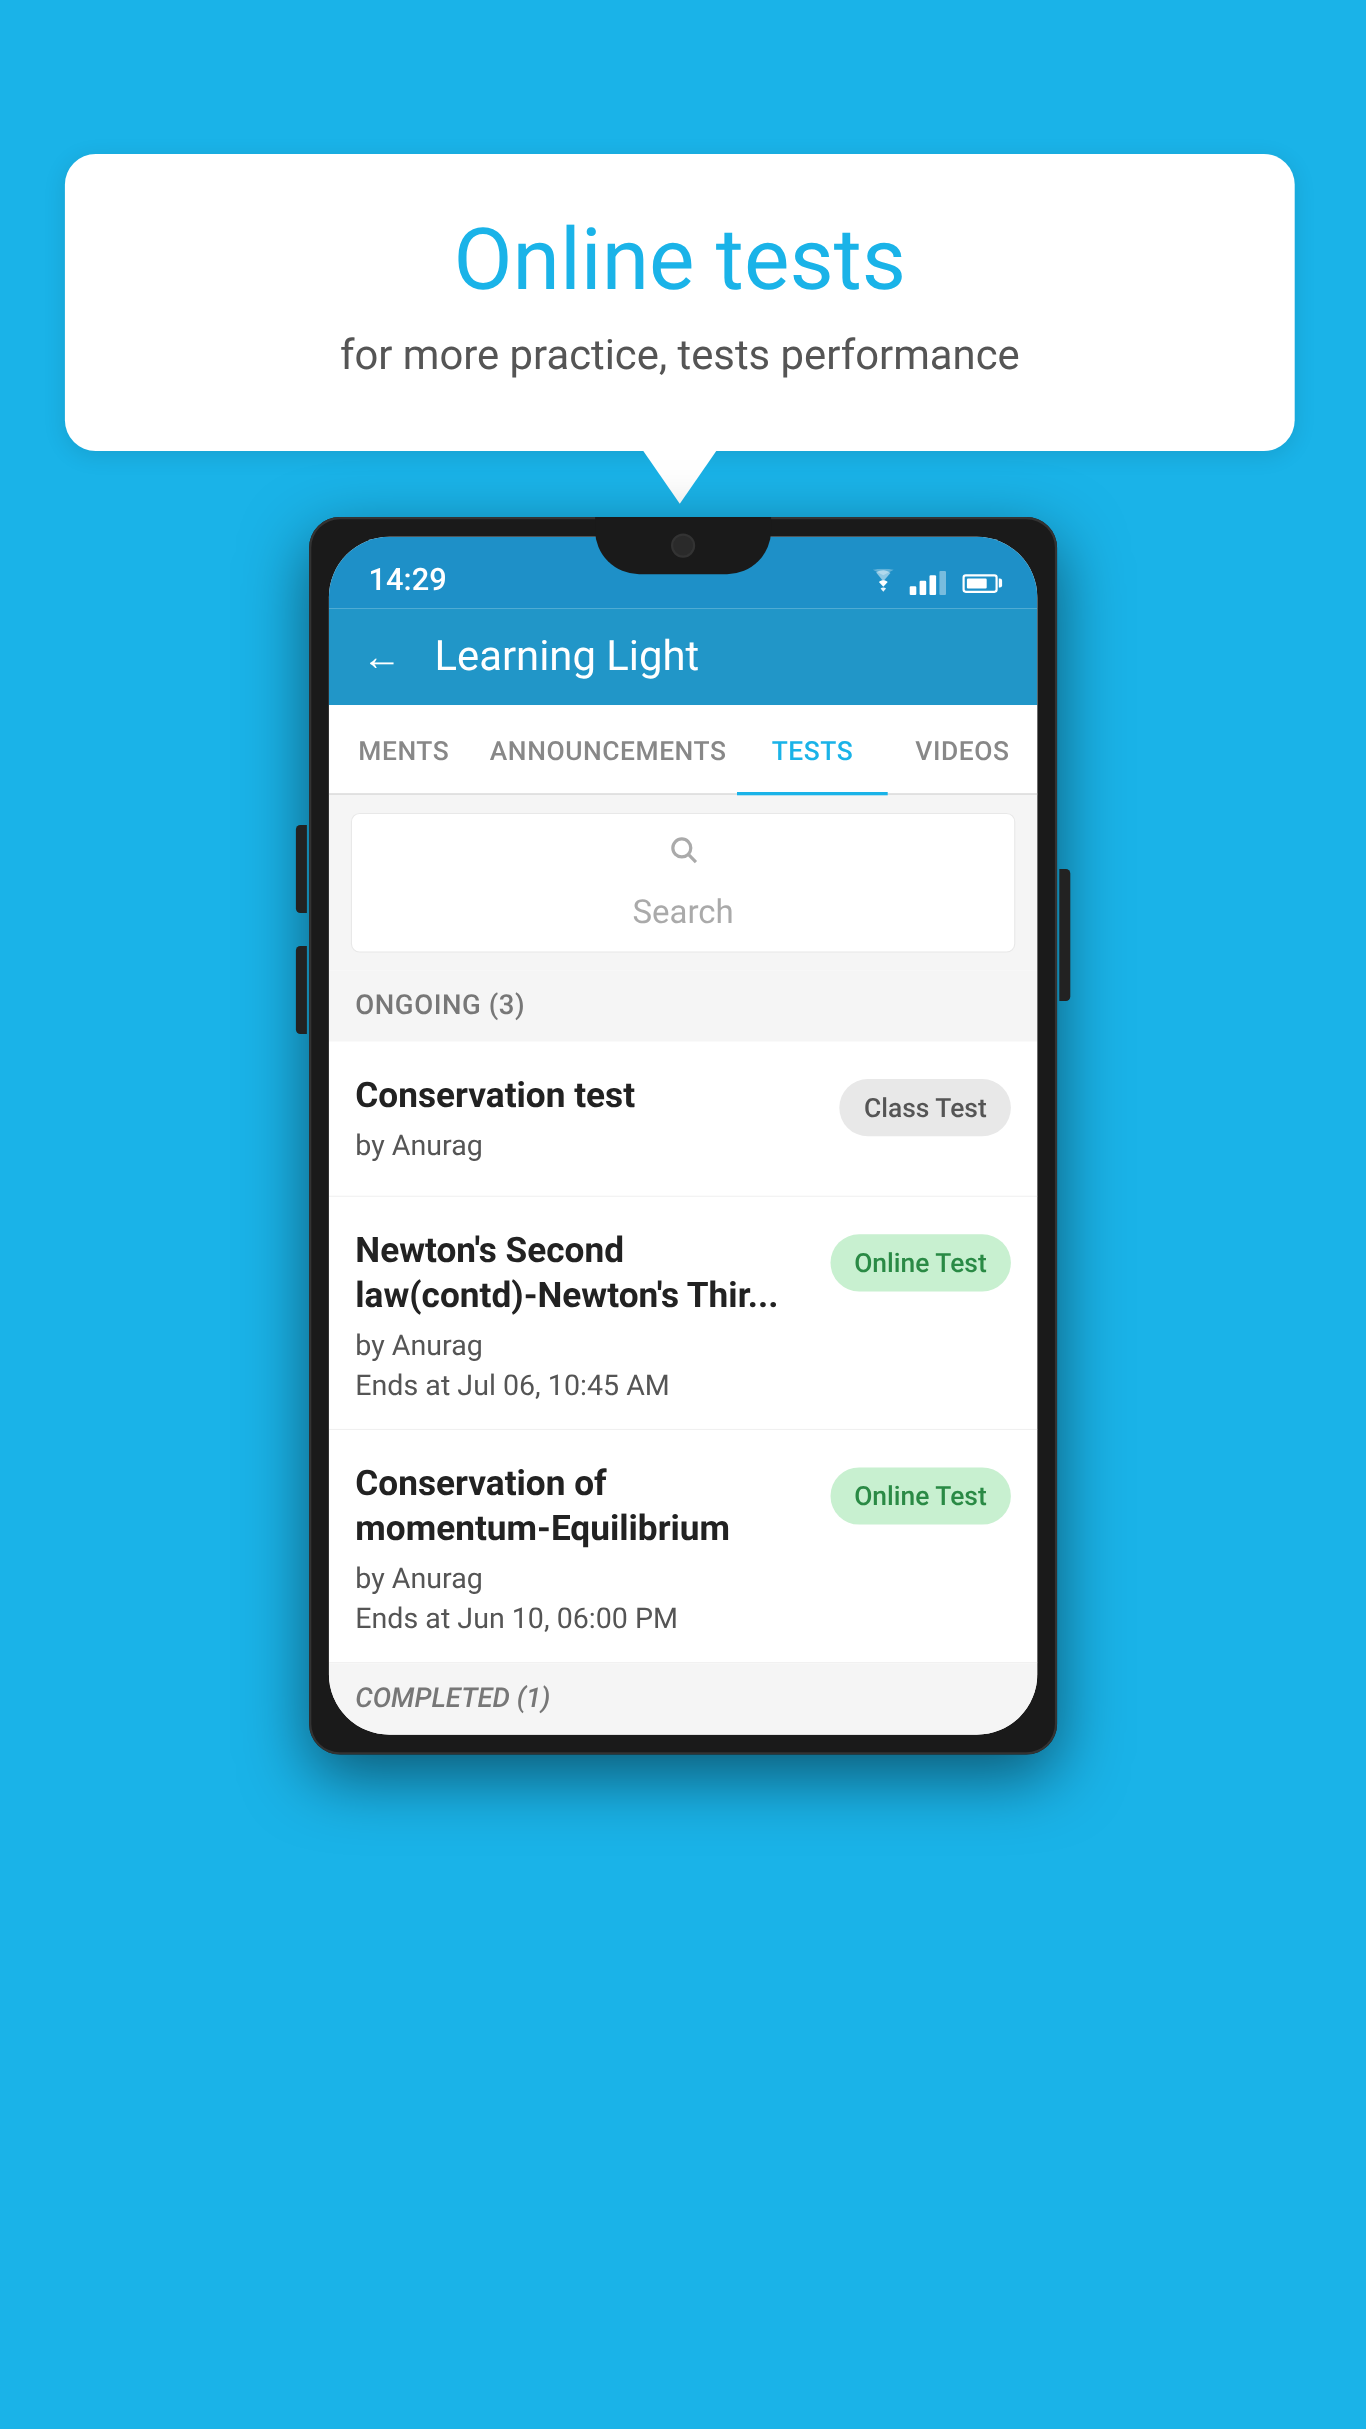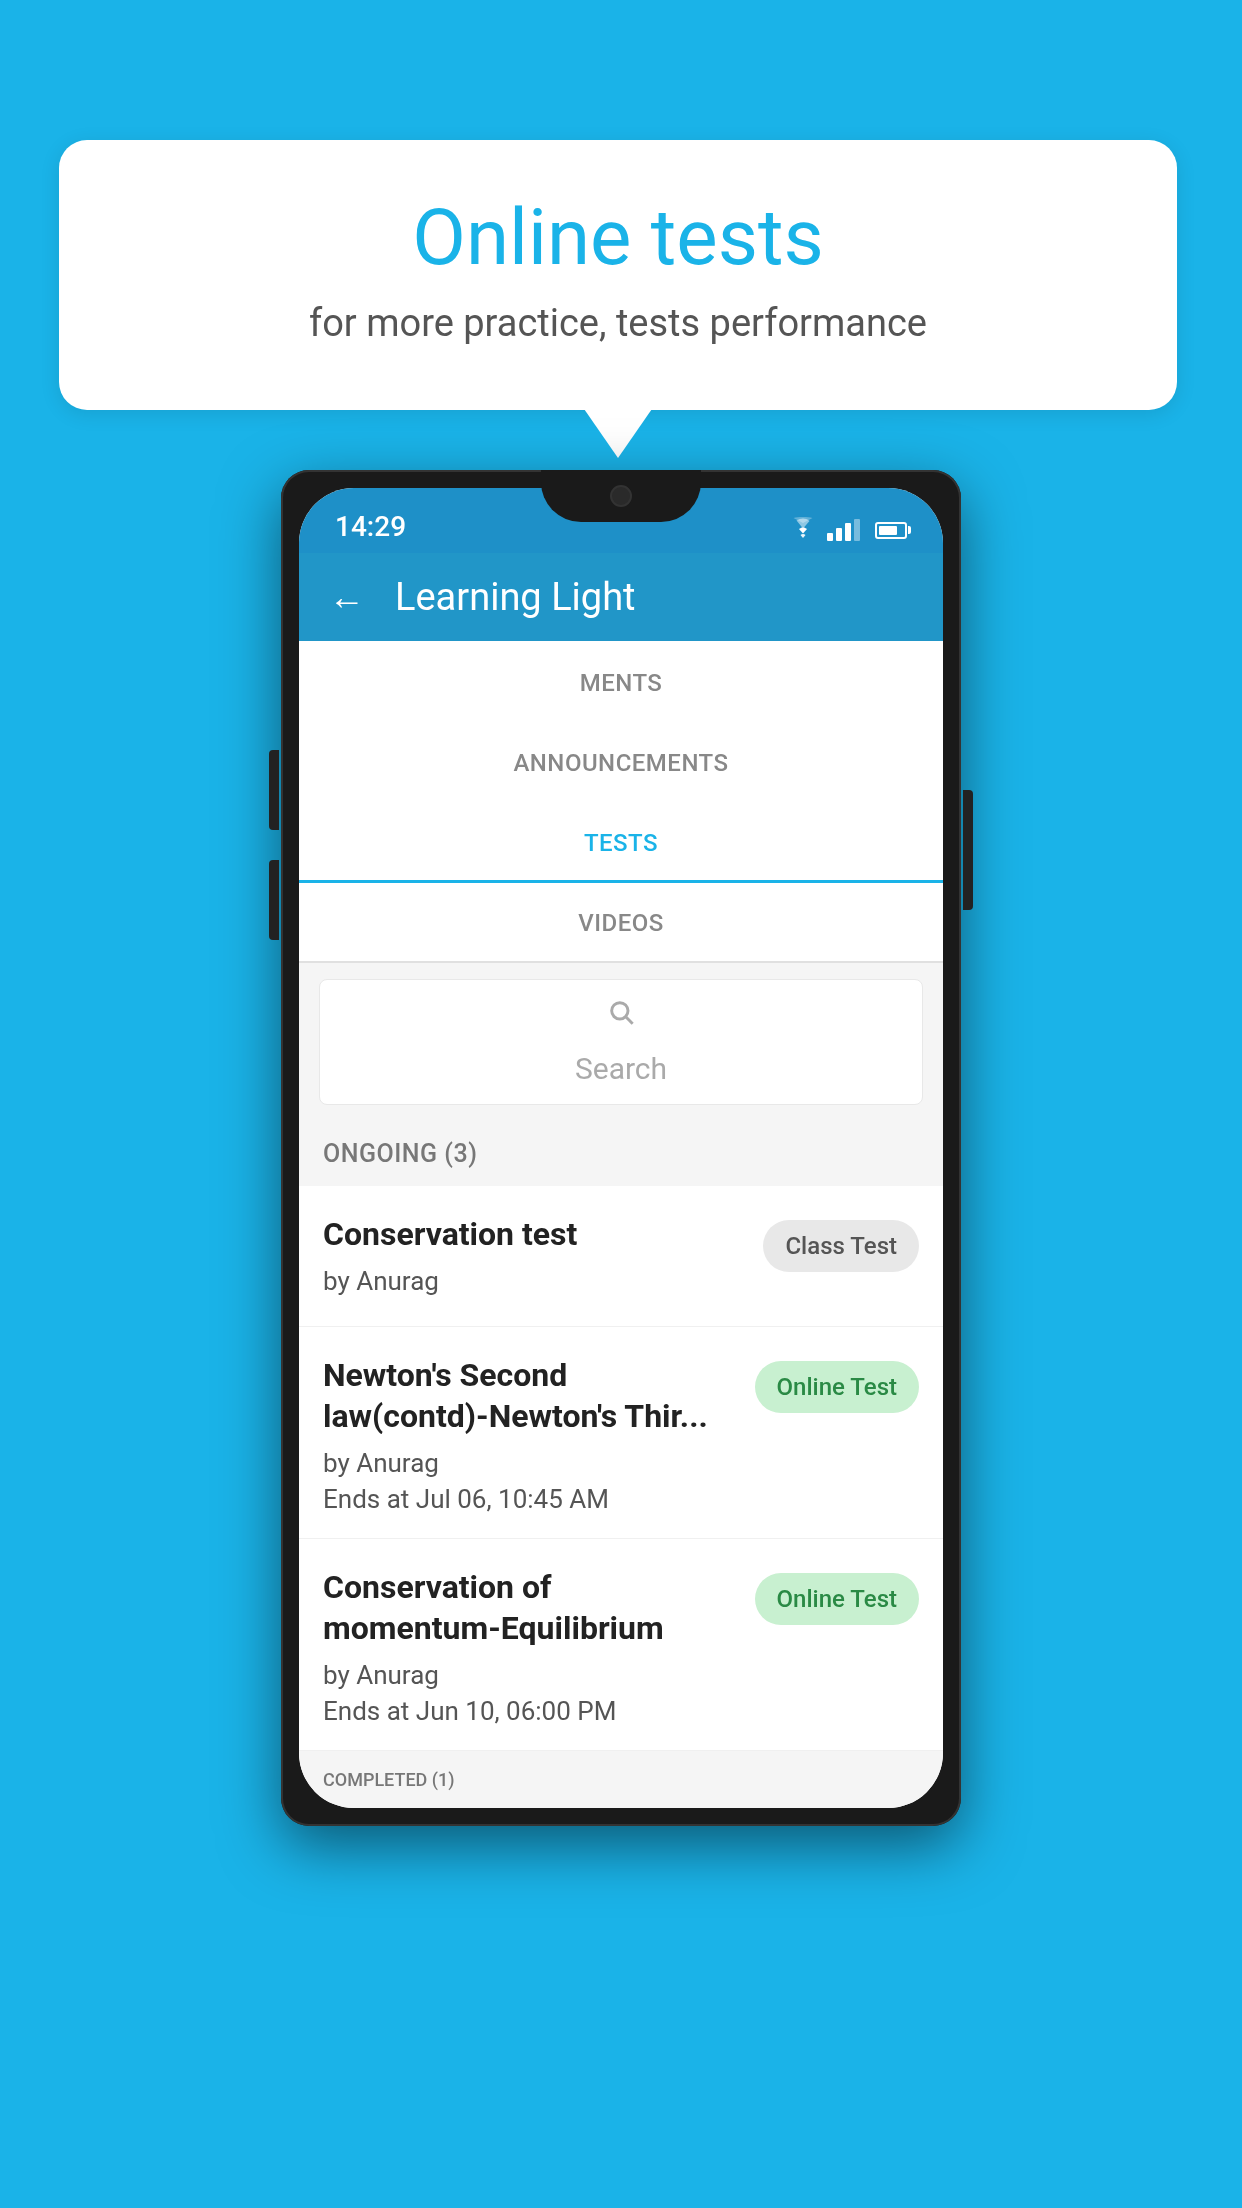--- a/index.html
+++ b/index.html
@@ -218,21 +218,20 @@
       color: white;
       font-size: 38px;
       font-weight: 400;
     }
 
     
     .tabs {
       background: white;
       display: flex;
       border-bottom: 2px solid #e0e0e0;
-      flex-direction: column;
     }
 
     .tab {
       flex: 1;
       padding: 28px 10px 24px;
       text-align: center;
       font-size: 24px;
       font-weight: 500;
       color: #888;
       letter-spacing: 0.5px;
@@ -350,23 +349,24 @@
       color: #2a8a45;
     }
 
     
     .completed-header {
       background: #f5f5f5;
       padding: 18px 24px;
     }
 
     .completed-title {
-      font-size: 18px;
+      font-size: 25px;
       color: #777;
       font-weight: 500;
+      font-style: italic;
     }
   </style>
 </head>
 <body>
 
 <div style="position:absolute;inset:0;background:#1ab3e8;"></div>
 
 <div class="speech-bubble-container">
   <div class="speech-bubble">
     <div class="bubble-title">Online tests</div>

